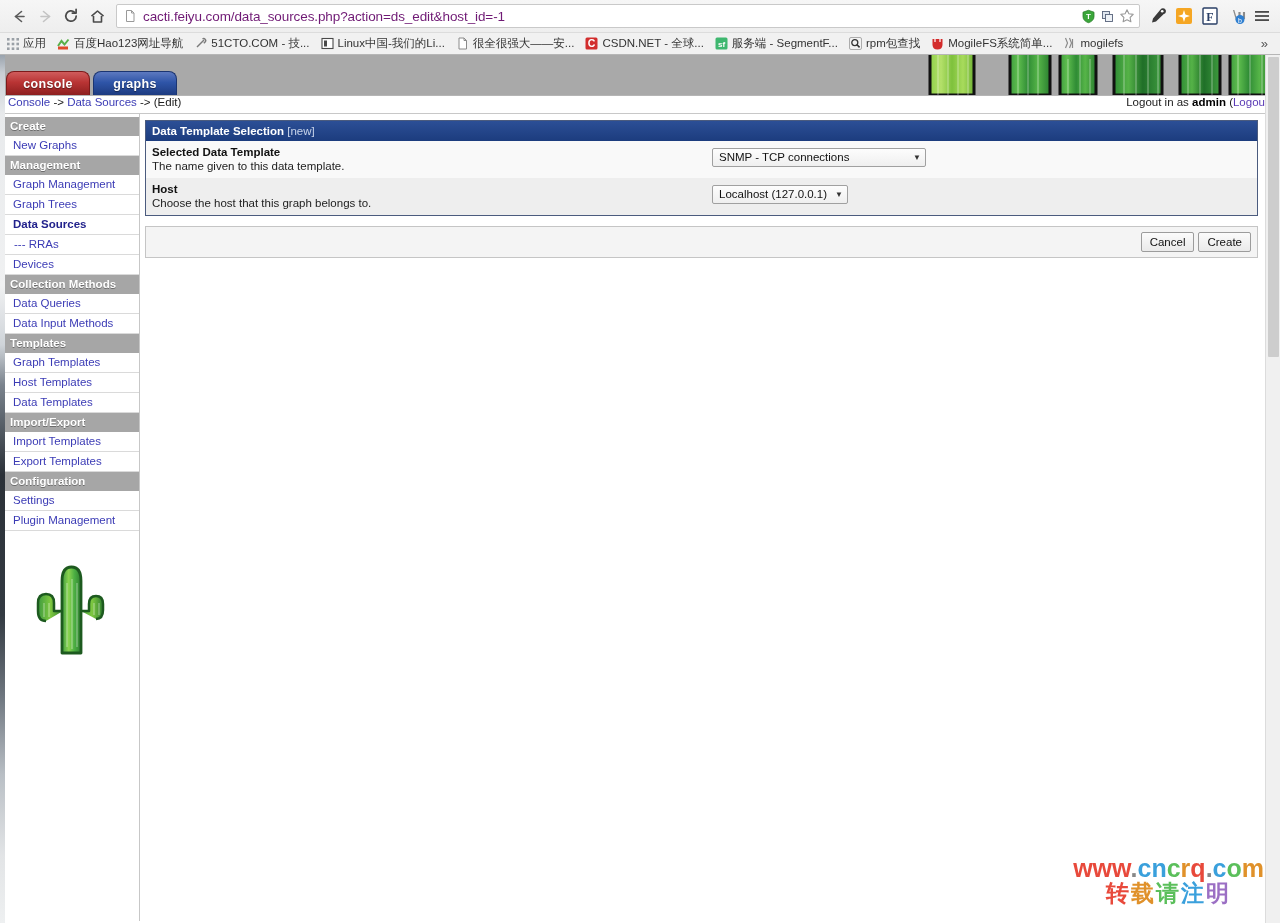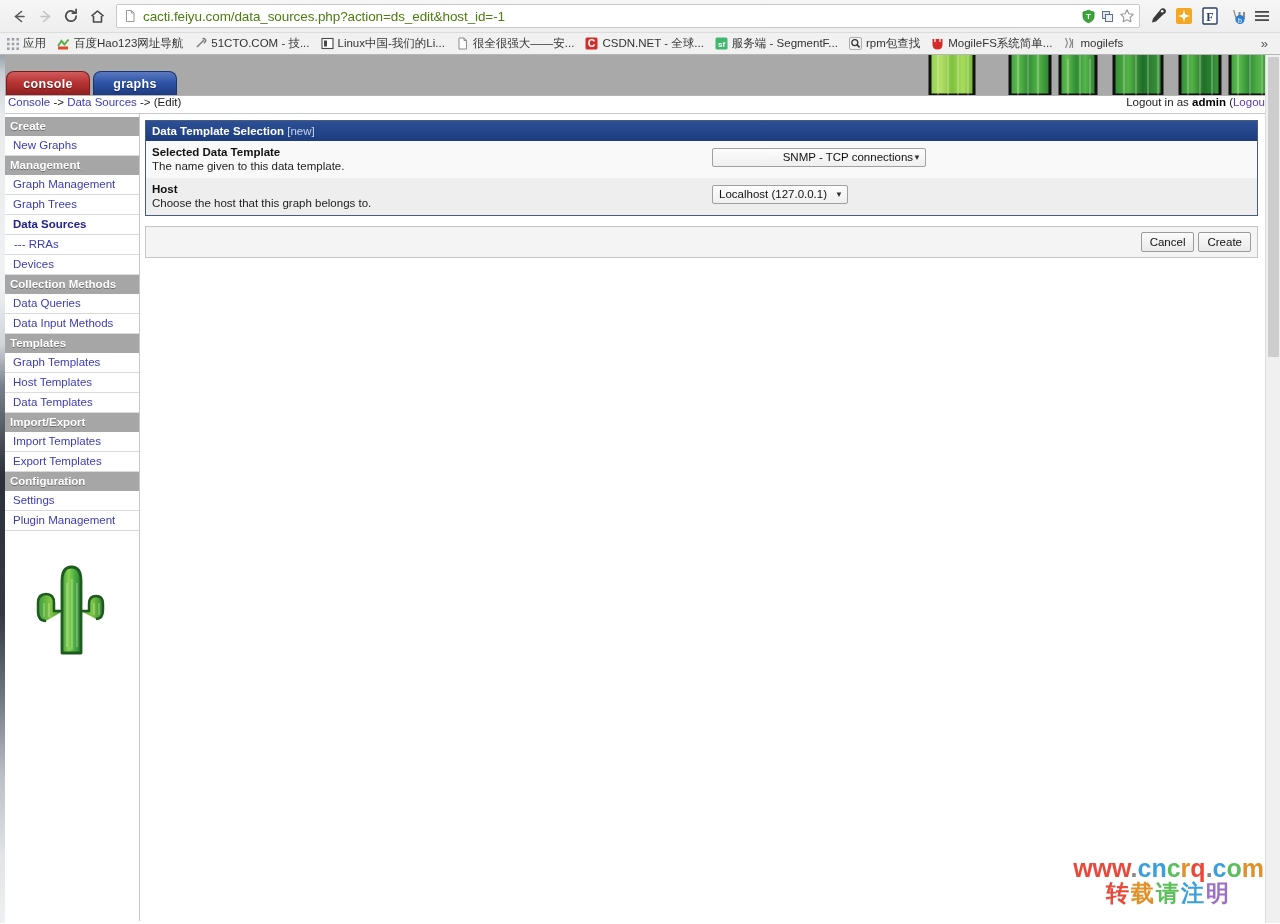--- a/index.html
+++ b/index.html
@@ -45,21 +45,21 @@
     overflow: hidden;
   }
   #page-icon {
     width: 14px; height: 14px;
     margin: 0 6px 0 2px;
     flex: 0 0 auto;
   }
   #url-text {
     flex: 1 1 auto;
     font-size: 13.5px;
-    color: #4d7c0f;
+    color: #701a75;
     white-space: nowrap;
     overflow: hidden;
     letter-spacing: -0.1px;
   }
   .urlbar-icon {
     width: 17px; height: 17px;
     margin-left: 2px;
     flex: 0 0 auto;
     display: flex; align-items: center; justify-content: center;
   }
@@ -302,21 +302,21 @@
     font-size: 11.5px;
     color: #111;
     padding: 0 4px 0 6px;
   }
   .select .val { flex: 1 1 auto; white-space: nowrap; }
   .select .caret {
     margin-left: 8px;
     font-size: 8px;
     color: #333;
   }
-  #select-template { width: 214px; text-align: right; }
+  #select-template { width: 214px; }
   #select-template .caret { margin-left: auto; }
   #select-host { }
 
   #button-bar {
     margin-top: 10px;
     border: 1px solid #c5c5c5;
     background: #f4f4f4;
     padding: 5px 6px;
     display: flex;
     justify-content: flex-end;

